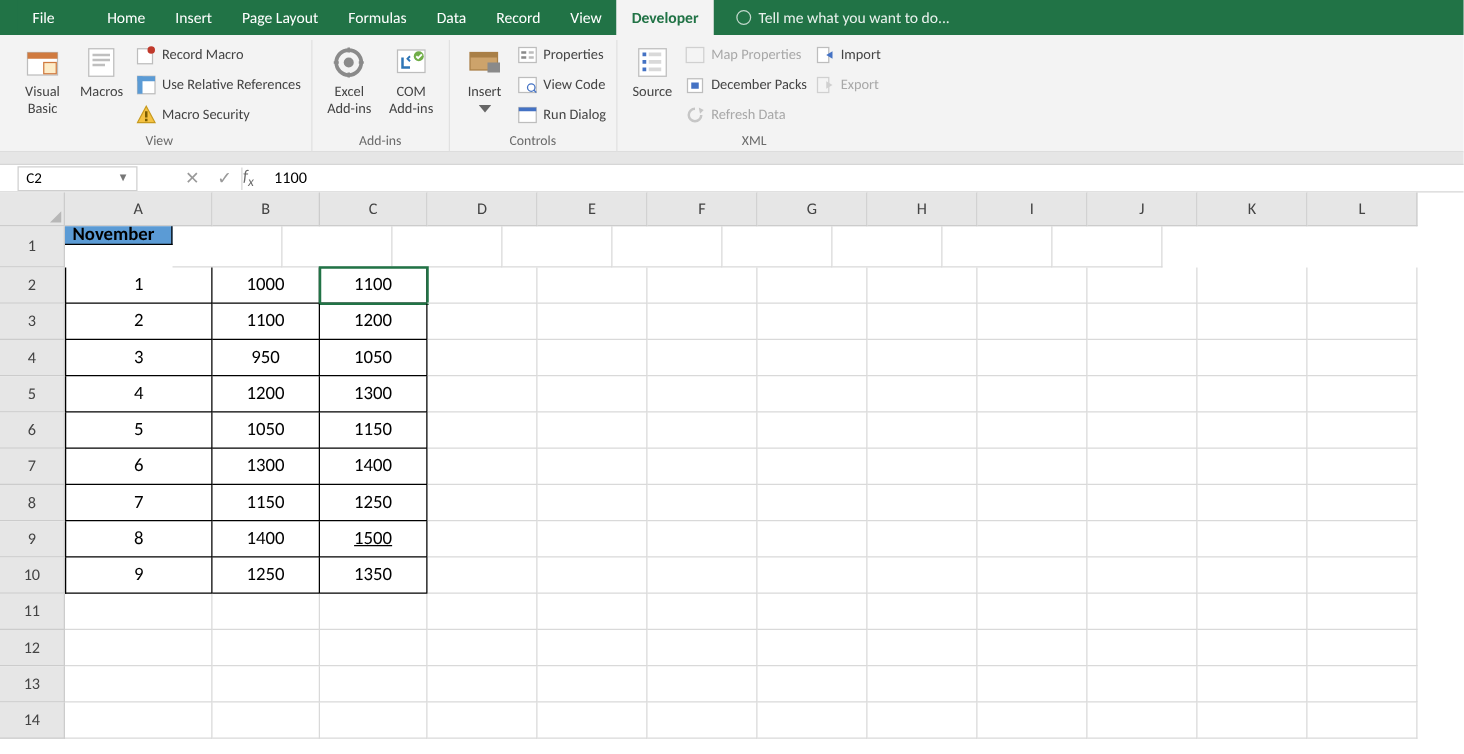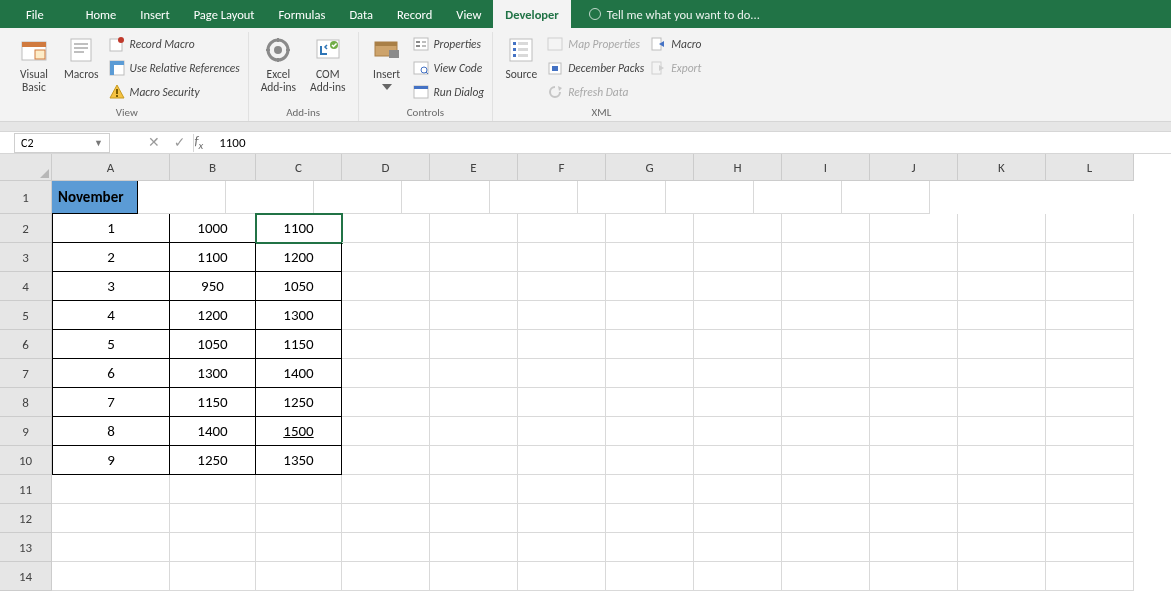--- a/index.html
+++ b/index.html
@@ -22,21 +22,21 @@
     display:flex; height: 94px; background:#f3f3f3; border-bottom:1px solid #d6d6d6;
     padding: 4px 6px 0 6px; gap:0;
   }
   .group { display:flex; flex-direction:column; padding:0 8px; border-right:1px solid #e1e1e1; }
   .group-buttons { display:flex; gap:6px; flex:1; }
   .group-label { text-align:center; font-size:11px; color:#6a6a6a; padding-bottom:2px; }
   .bigbtn { display:flex; flex-direction:column; align-items:center; gap:2px; padding:2px 4px 0 4px; font-size:11.5px; color:#444; cursor:pointer; }
   .bigbtn .icon { width:32px; height:32px; display:flex;align-items:center;justify-content:center; }
   .bigbtn .lbl { text-align:center; line-height:13px; }
   .bigbtn .drop { width:10px; height:8px; }
-  .smallstack { display:flex; flex-direction:column; gap:4px; justify-content:flex-start; padding-top:2px;font-style:italic; }
+  .smallstack { display:flex; flex-direction:column; gap:4px; justify-content:flex-start; padding-top:2px; }
   .smallbtn { display:flex; align-items:center; gap:5px; font-size:11.5px; color:#444; cursor:pointer; height:20px; white-space:nowrap; }
   .smallbtn.disabled { color:#a8a8a8; }
   .smallbtn .icon { width:16px; height:16px; display:flex;align-items:center;justify-content:center; }
 
   svg { display:block; }
 
   
   .fbarrow { display:flex; align-items:center; height:22px; border-bottom:1px solid #d6d6d6; background:#fff; }
   .namebox { width:96px; height:20px; border:1px solid #cfcfcf; background:#fff; display:flex; align-items:center; padding:0 6px; font-size:12px; margin-left:14px;}
   .namebox .dd { margin-left:auto; color:#777; font-size:9px; }
@@ -279,21 +279,21 @@
         </div>
       </div>
       <div class="smallstack">
         <div class="smallbtn">
           <span class="icon">
               <svg width="16" height="16">
                 <rect x="2" y="2" width="9" height="12" fill="#fff" stroke="#bdbdbd"></rect>
                 <polygon points="9,8 14,5 14,11" fill="#4472c4"></polygon>
               </svg>
             </span>
-          <span>Macro</span>
+          <span>Import</span>
         </div>
         <div class="smallbtn disabled">
           <span class="icon">
               <svg width="16" height="16">
                 <rect x="2" y="2" width="9" height="12" fill="#f4f4f4" stroke="#d0d0d0"></rect>
                 <polygon points="14,8 9,5 9,11" fill="#d0d0d0"></polygon>
               </svg>
             </span>
           <span>Export</span>
         </div>
@@ -351,21 +351,21 @@
         <div class="rowhead" style="height: 29px;">8</div>
         <div class="rowhead" style="height: 29px;">9</div>
         <div class="rowhead" style="height: 29px;">10</div>
         <div class="rowhead" style="height: 29px;">11</div>
         <div class="rowhead" style="height: 29px;">12</div>
         <div class="rowhead" style="height: 29px;">13</div>
         <div class="rowhead" style="height: 29px;">14</div>
       </div>
     <div class="cells" id="cells">
         <div class="cellrow">
-          <div class="cell header" style="width: 86px; height: 33px; justify-content: flex-start; overflow: hidden;">November</div>
+          <div class="cell header" style="width: 86px; height: 15px; justify-content: flex-start; overflow: hidden;">November</div>
           <div class="cell" style="width: 88px; height: 33px;"></div>
           <div class="cell" style="width: 88px; height: 33px;"></div>
           <div class="cell" style="width: 88px; height: 33px;"></div>
           <div class="cell" style="width: 88px; height: 33px;"></div>
           <div class="cell" style="width: 88px; height: 33px;"></div>
           <div class="cell" style="width: 88px; height: 33px;"></div>
           <div class="cell" style="width: 88px; height: 33px;"></div>
           <div class="cell" style="width: 88px; height: 33px;"></div>
           <div class="cell" style="width: 88px; height: 33px;"></div>
         </div>

